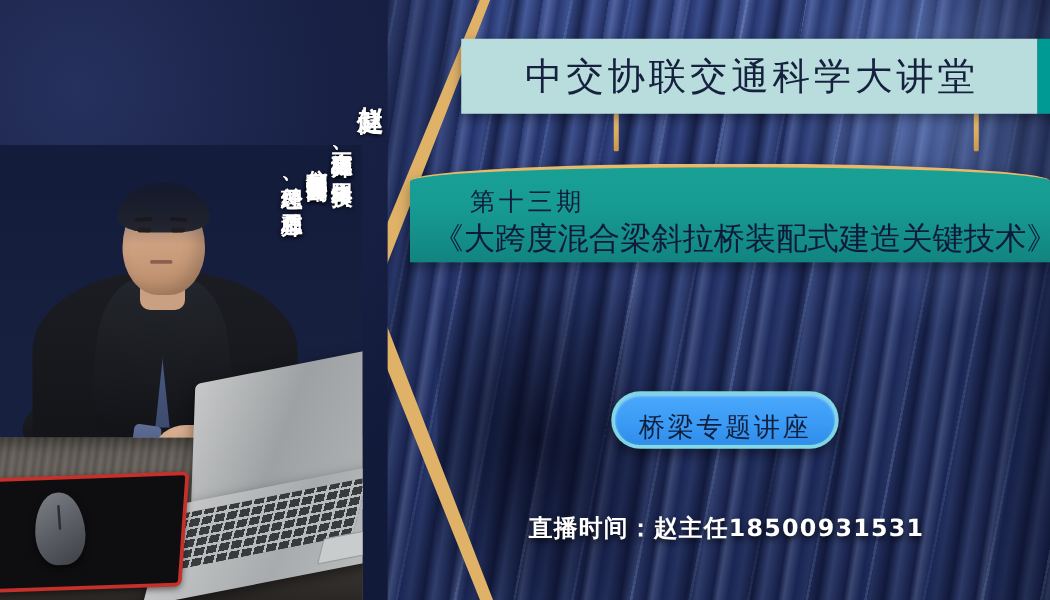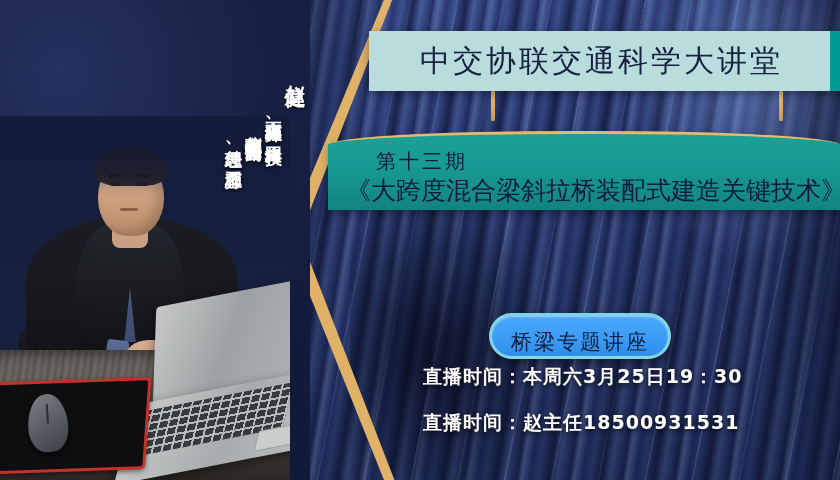--- a/index.html
+++ b/index.html
@@ -397,16 +397,15 @@
 
   <div class="subtitle-banner">
     <div class="sub-line1">第十三期</div>
     <div class="sub-line2">《大跨度混合梁斜拉桥装配式建造关键技术》</div>
   </div>
 
   <div class="pill">
     <span>桥梁专题讲座</span>
   </div>
 
-  <div class="info-line info-1">直播时间：本周六3月25日19：30</div>
   <div class="info-line info-2">直播时间：赵主任18500931531</div>
 
 </div>
 
 </body></html>

